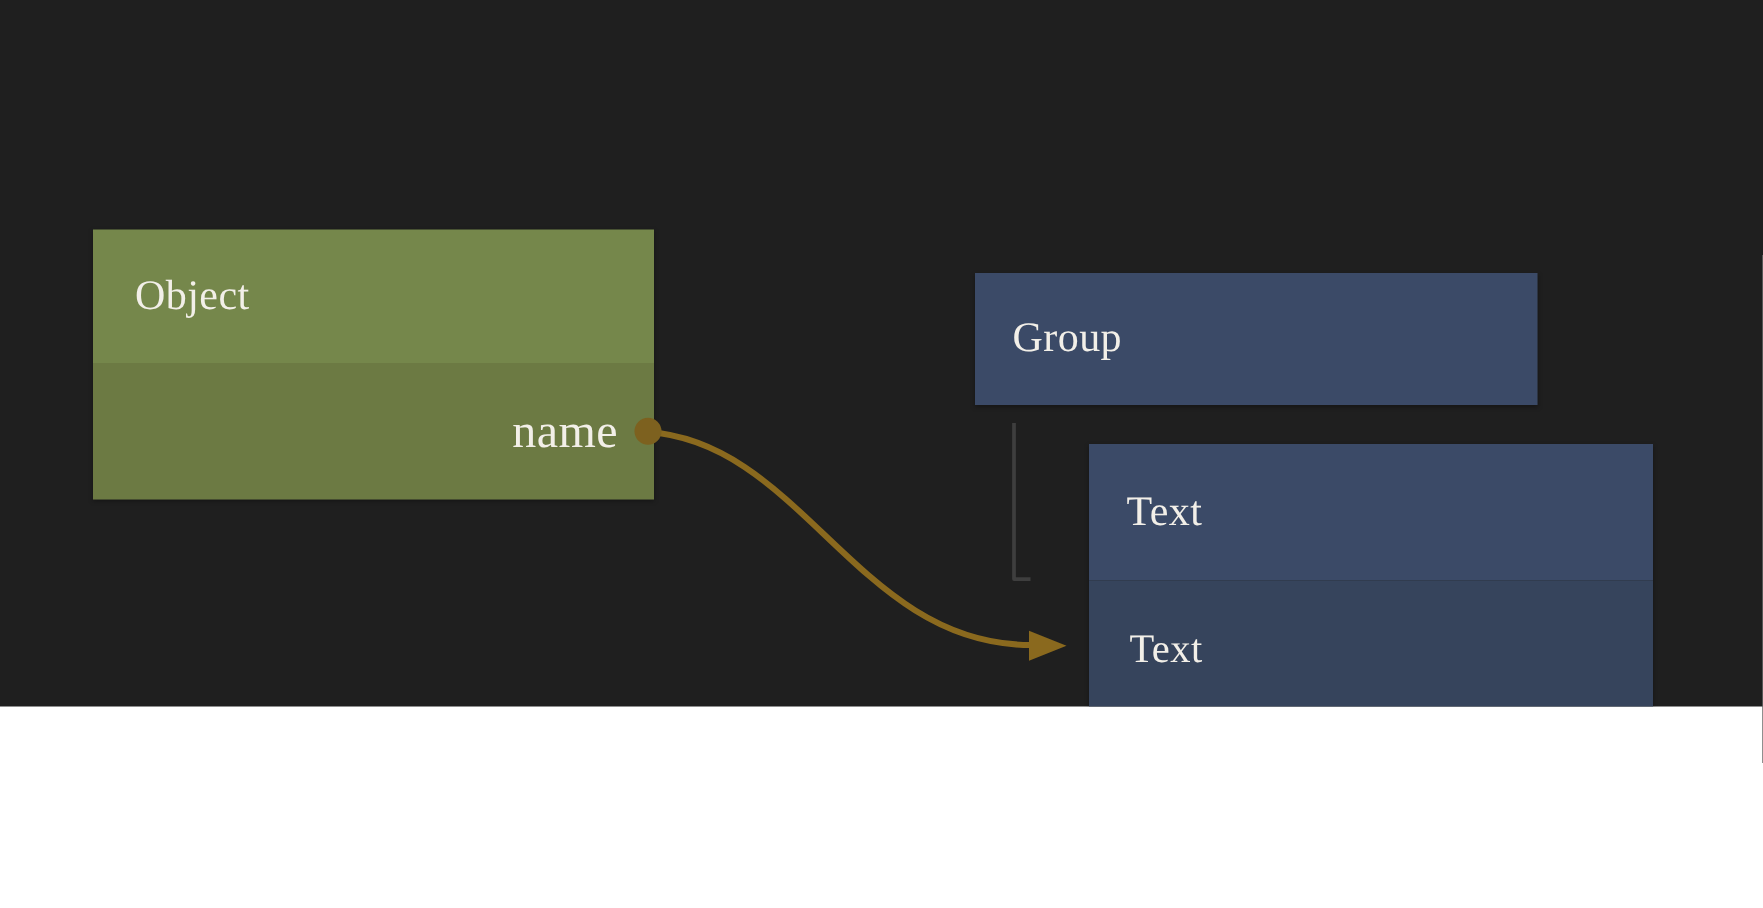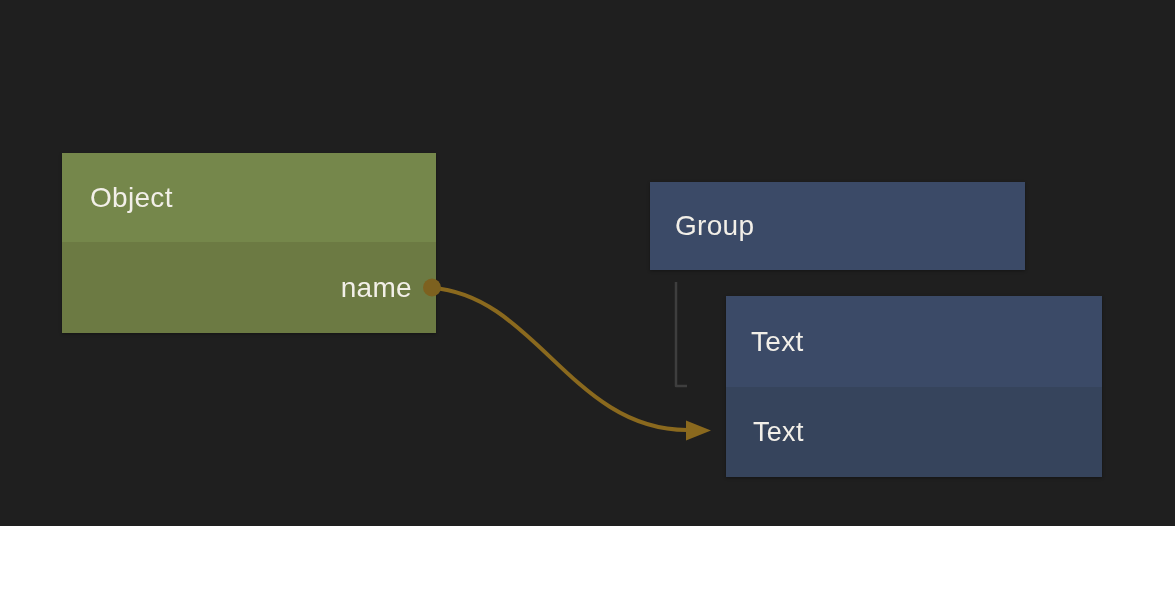--- a/index.html
+++ b/index.html
@@ -3,39 +3,40 @@
 <meta charset="utf-8">
 <style>
   html, body {
     margin: 0;
     padding: 0;
     font-family: "Liberation Sans", "DejaVu Sans", sans-serif;
   }
   .canvas {
     position: relative;
     width: 1175px;
-    height: 526px;
+    height: 471px;
     overflow: hidden;
+    font-family: Liberation Serif, serif;
   }
   .node {
     position: absolute;
     z-index: 1;
     box-shadow: 0 1px 3px rgba(0,0,0,0.35);
     cursor: default;
   }
   .node-header, .node-body {
     display: flex;
     align-items: center;
   }
   .node-title {
     font-size: 28px;
     letter-spacing: 0.3px;
   }
   .port-label {
-    font-size: 28px;
+    font-size: 32px;
     letter-spacing: 0.3px;
   }
   .row-label {
     font-size: 27px;
     letter-spacing: 0.3px;
   }
 
   
   .node-object { left: 62px;  top: 153px; width: 374px; }
   .node-object .node-header { height: 89px; padding-left: 28px; }

